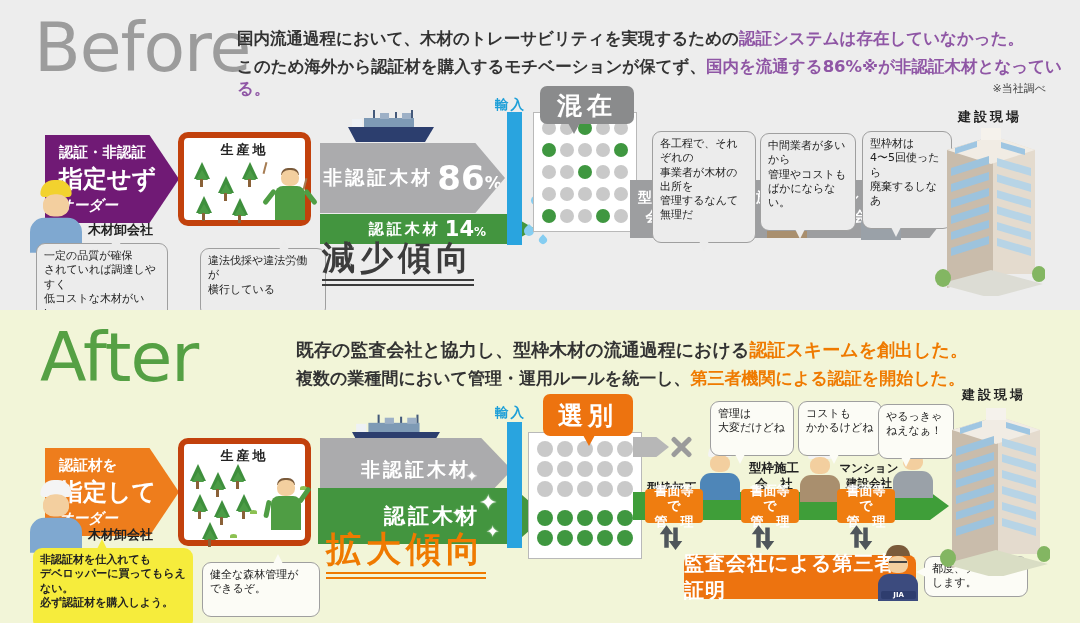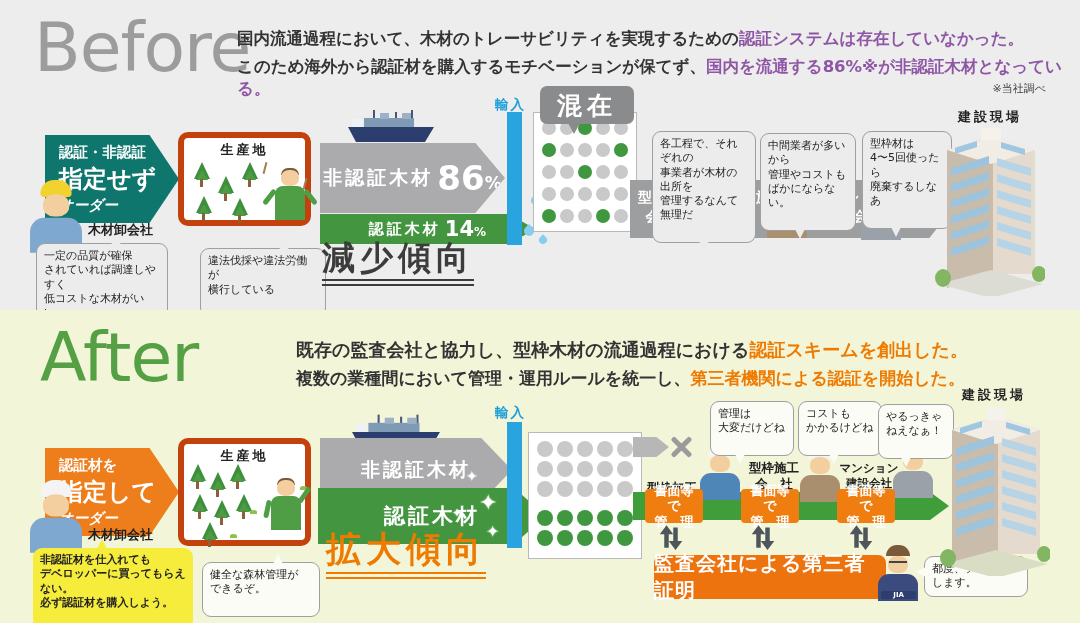--- a/index.html
+++ b/index.html
@@ -19,21 +19,21 @@
   .bt-after{color:#55a044;left:40px;top:14px;}
 
   .heading{font-size:16.5px;font-weight:700;color:#333;letter-spacing:0;}
   .acc-purple{color:#8f56a5;}
   .acc-orange{color:#ef7a00;}
   .note{font-size:11px;color:#444;}
 
   
   .order-arrow{width:134px;height:88px;clip-path:polygon(0 0,78% 0,100% 50%,78% 100%,0 100%);
     color:#fff;display:flex;flex-direction:column;justify-content:center;padding-left:14px;gap:1px;}
-  .oa-gray{background:#0f766e;}
+  .oa-gray{background:#701a75;}
   .oa-orange{background:#ee7d1c;}
   .oa-l1{font-size:14.5px;font-weight:700;}
   .oa-l2{font-size:24px;font-weight:800;}
   .oa-l3{font-size:14.5px;font-weight:700;font-style:italic;}
 
   .who-label{font-size:13px;font-weight:700;color:#222;}
 
   
   .bubble{border-radius:9px;font-size:11px;line-height:1.3;color:#222;padding:5px 7px;}
   .bub-gray{background:#ececec;border:1px solid #9f9f9f;}
@@ -482,20 +482,24 @@
           </div>
           <div class="dot-row">
             <span class="dot dot-green"></span>
             <span class="dot dot-green"></span>
             <span class="dot dot-green"></span>
             <span class="dot dot-green"></span>
             <span class="dot dot-green"></span>
           </div>
         </div>
     </div>
+    <div class="abs call call-orange" style="left:543px;top:84px;width:90px;height:42px;">
+      <span>選別</span>
+      <span class="tail" style="left:40px;"></span>
+    </div>
 
     <div class="abs" style="left:633px;top:127px;width:36px;height:20px;background:#b7b7b7;clip-path:polygon(0 0,65% 0,100% 50%,65% 100%,0 100%);"></div>
     <div class="x-mark" style="left:668px;top:124px;">
         <span></span>
         <span></span>
       </div>
 
     <div class="abs band-green" style="left:633px;top:182px;width:316px;height:28px;"></div>
     <div class="abs comp-name-dark preline" style="left:640px;top:150px;width:64px;margin-top:20px;">型枠加工
 会　社</div>
@@ -546,21 +550,21 @@
     </svg>
     <svg class="abs" style="left:748px;top:214px;" width="30" height="27" viewBox="0 0 26 24">
       <polygon points="3,9 9,1 15,9 11,9 11,21 7,21 7,9" fill="#4f565b"></polygon>
       <polygon points="23,15 17,23 11,15 15,15 15,3 19,3 19,15" fill="#4f565b"></polygon>
     </svg>
     <svg class="abs" style="left:846px;top:214px;" width="30" height="27" viewBox="0 0 26 24">
       <polygon points="3,9 9,1 15,9 11,9 11,21 7,21 7,9" fill="#4f565b"></polygon>
       <polygon points="23,15 17,23 11,15 15,15 15,3 19,3 19,15" fill="#4f565b"></polygon>
     </svg>
 
-    <div class="abs audit-box" style="left:654px;top:245px;width:232px;height:44px;">監査会社による第三者証明</div>
+    <div class="abs audit-box" style="left:684px;top:245px;width:232px;height:44px;">監査会社による第三者証明</div>
     <div class="abs person" style="left:878px;top:235px;">
       <div class="hair"></div>
         <div class="face"></div>
         <div class="glasses"></div>
         <div class="torso" style="background:#3c4b7e;"></div>
       <span class="badge-jia">JIA</span>
     </div>
     <div class="abs bubble bub-white" style="left:924px;top:246px;width:104px;">都度、チェックします。
       <span class="tail tail-left"></span>
     </div>

